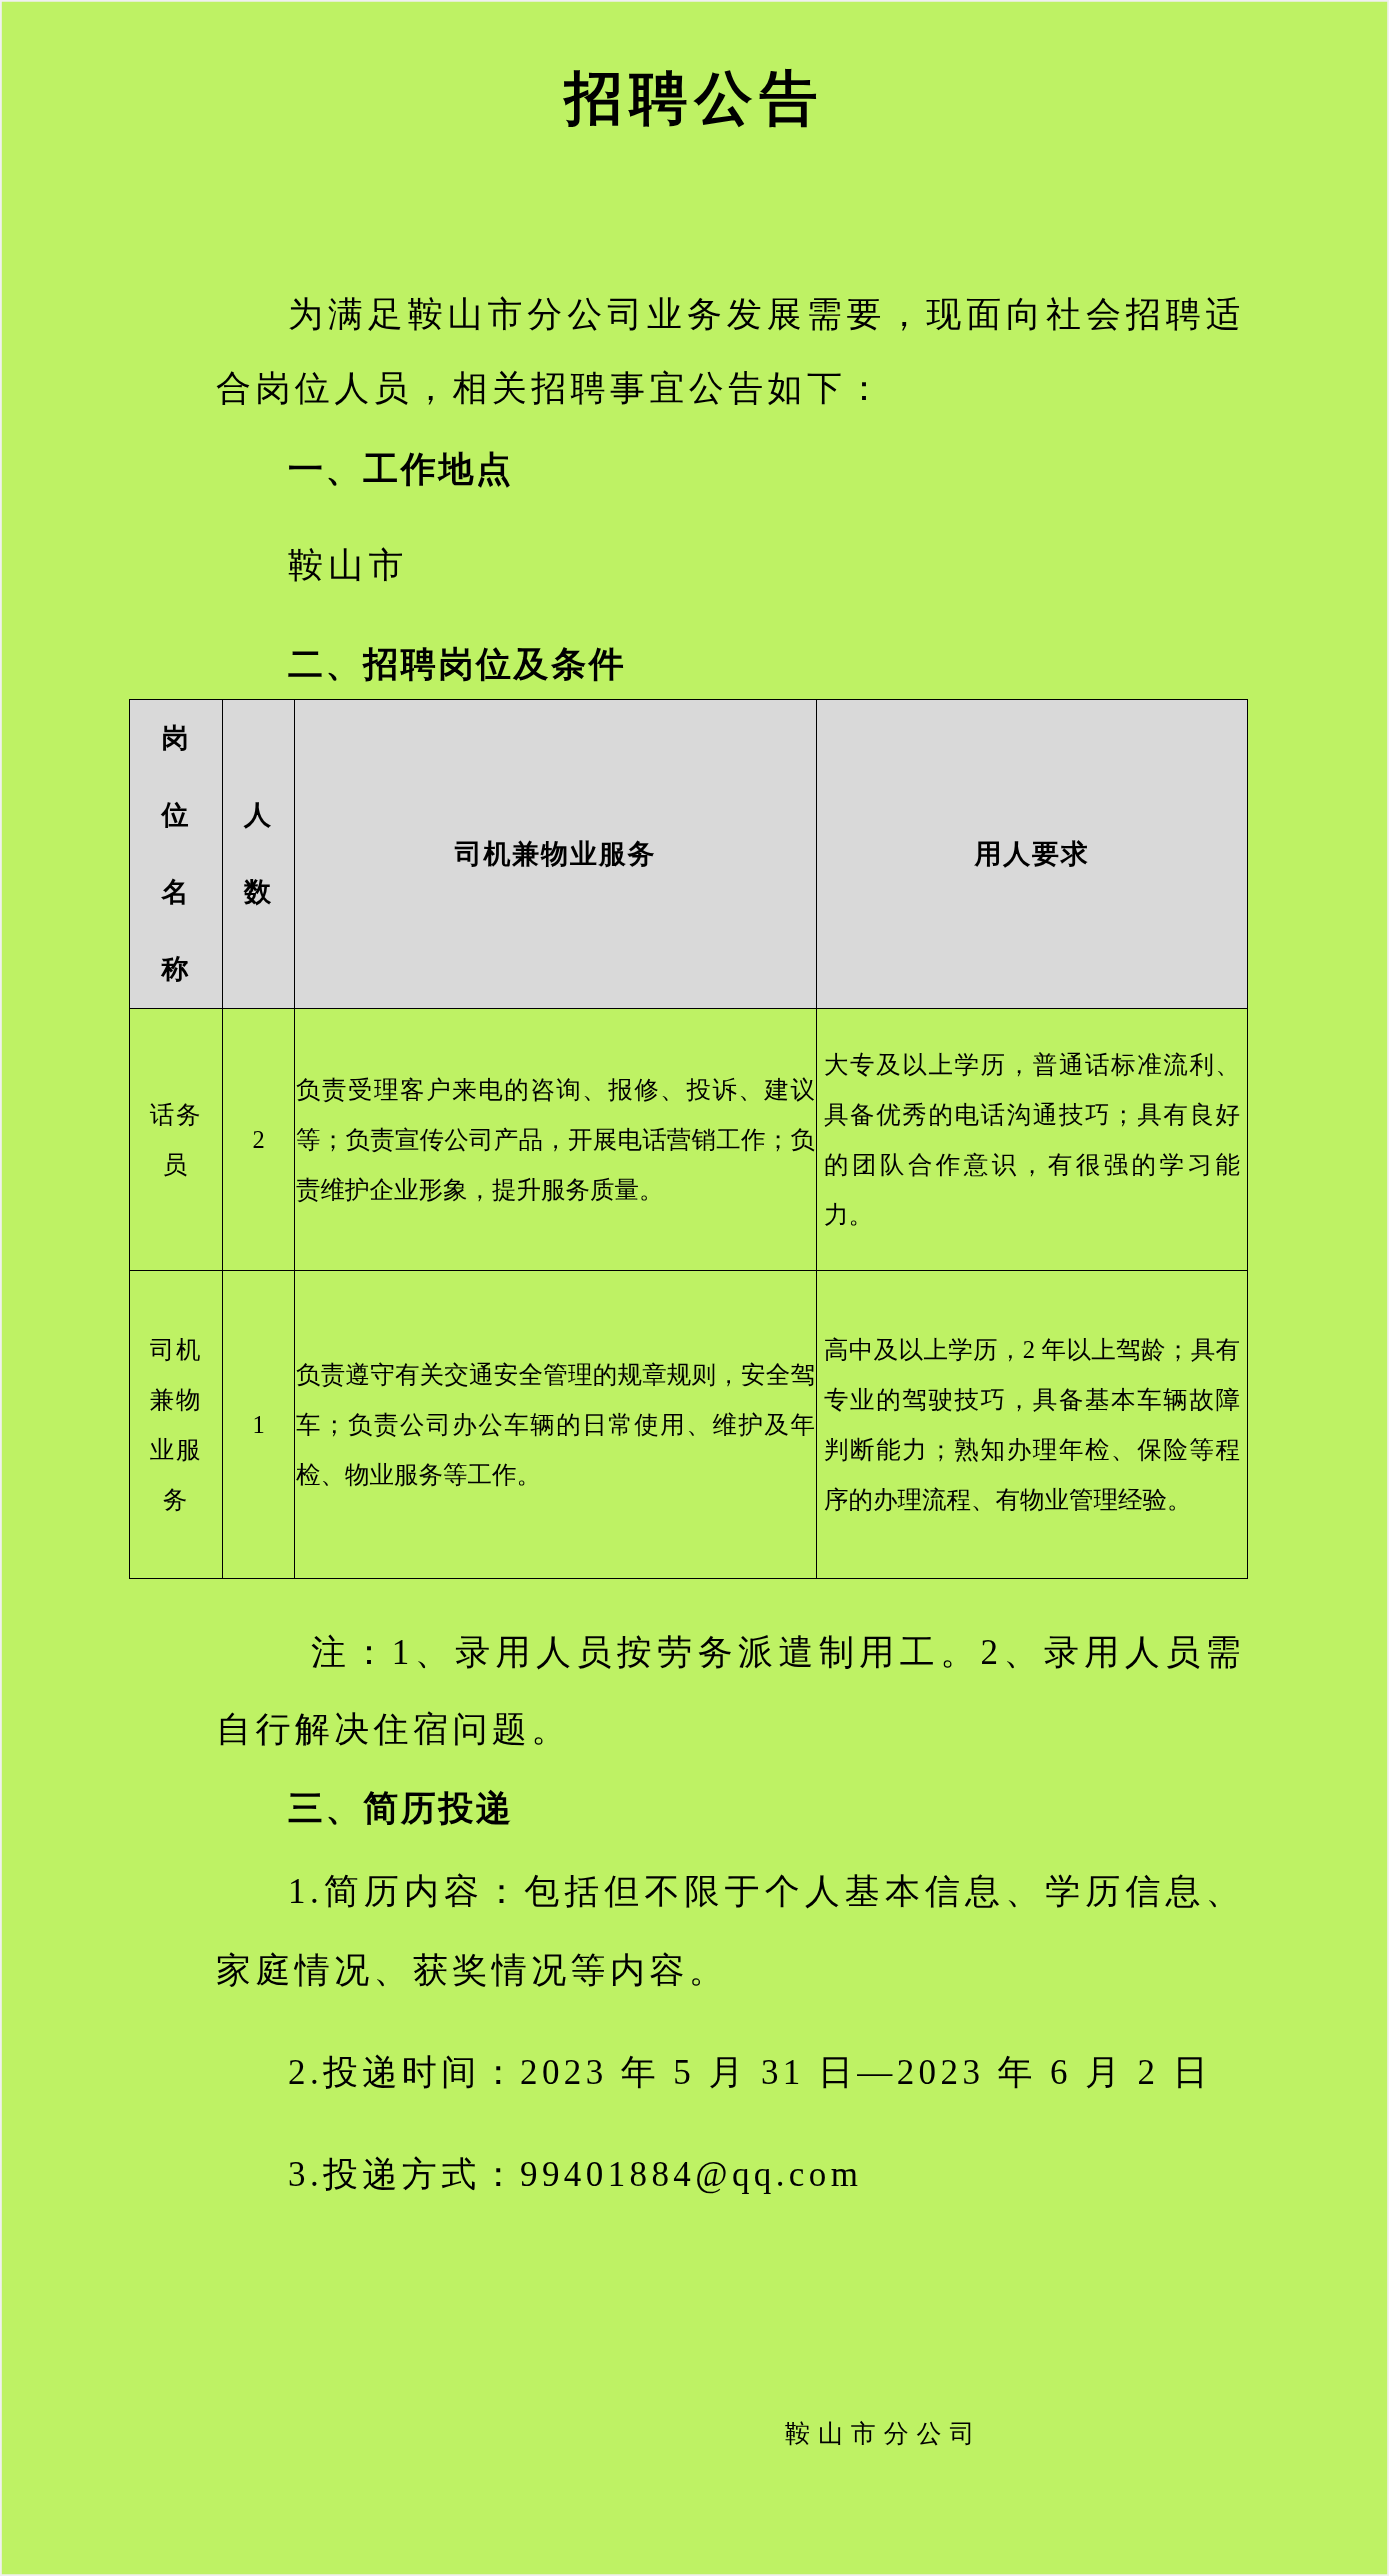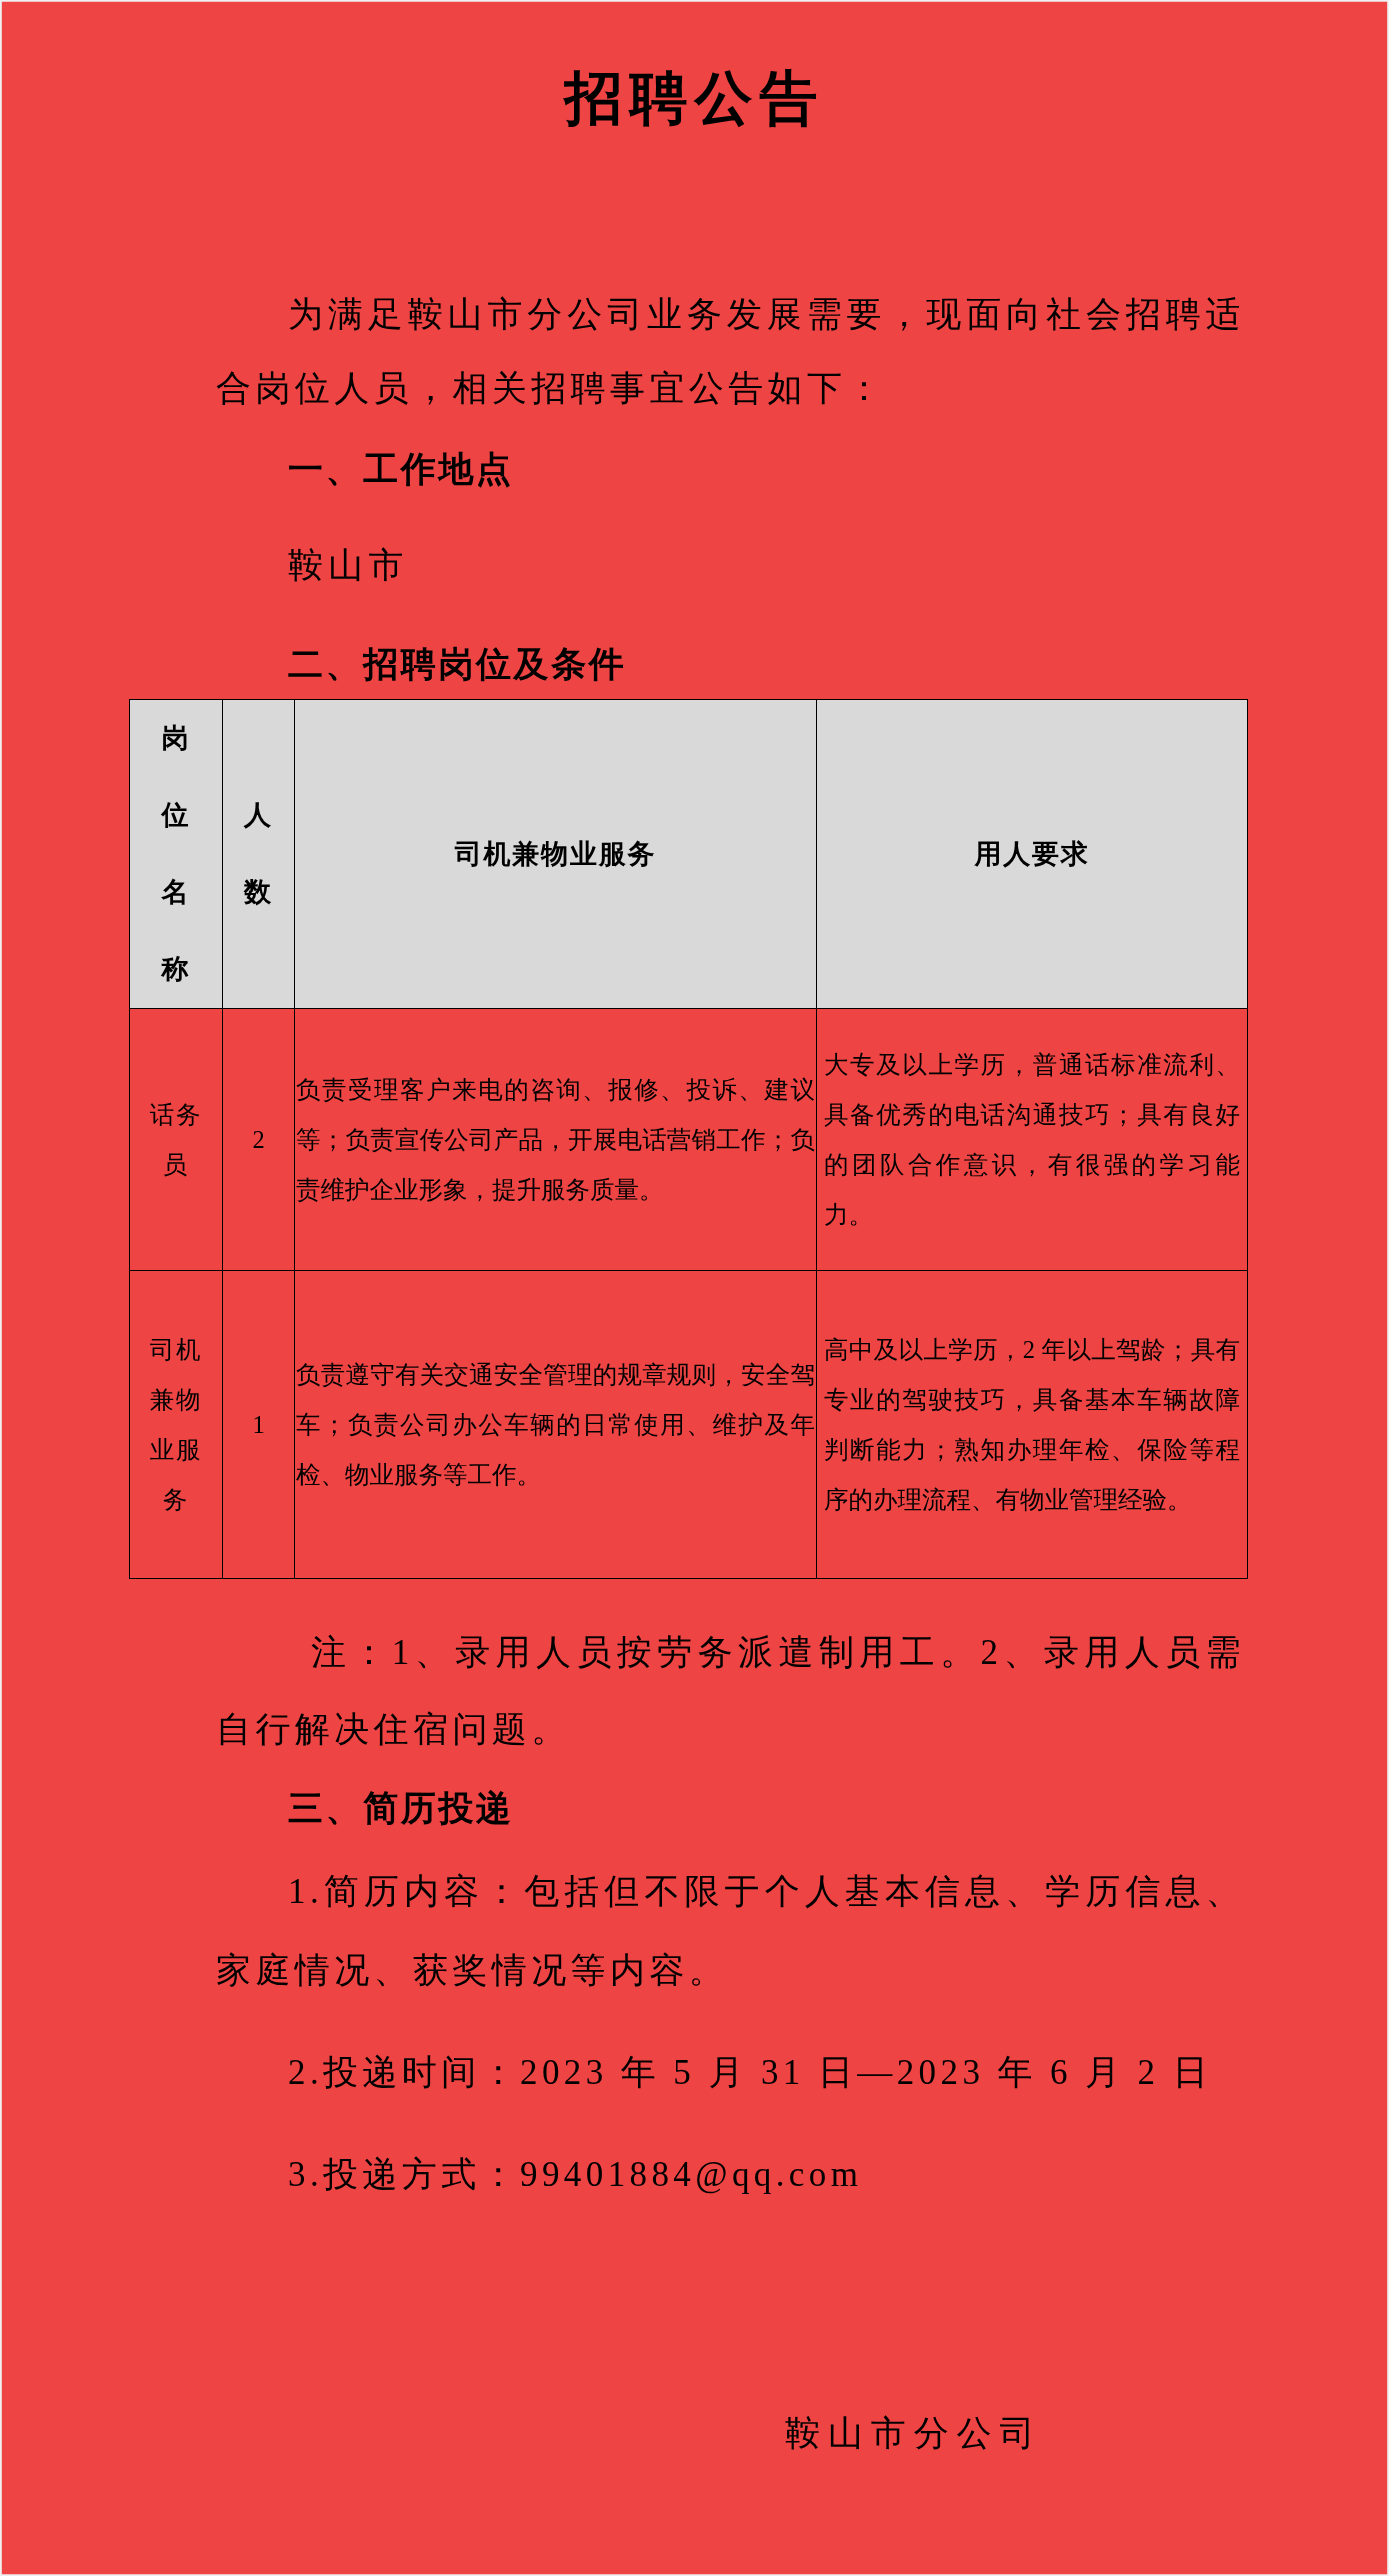--- a/index.html
+++ b/index.html
@@ -2,21 +2,21 @@
 <html style="font-size:14px"><head>
 <meta charset="utf-8">
 <style>
   * { margin: 0; padding: 0; box-sizing: border-box; }
   html, body { background: #ffffff; }
   .page {
     position: relative;
     width: 1389px;
     height: 2576px;
     margin: 0 auto;
-    background: #ef4444;
+    background: #bef264;
     color: #000000;
     font-family: "Liberation Serif", "DejaVu Serif", serif;
     box-shadow: inset 0 0 0 1.8px #f0f0f0;
     overflow: hidden;
   }
   .doc-title {
     margin-top: 68px;
     text-align: center;
     font-family: "Liberation Serif", "DejaVu Serif", serif;
     font-weight: 700;
@@ -100,21 +100,21 @@
     text-indent: 72px;
     text-align: justify;
   }
   .item-1 { margin-top: 21px; }
   .item-2 { margin-top: 23px; }
   .item-3 { margin-top: 23px; }
   .item-4 { margin-top: 19px; }
   .footer-company {
     margin-top: 200px;
     margin-left: 785px;
-    font-size: 35px;
+    font-size: 25px;
     line-height: 40px;
     letter-spacing: 7.9px;
   }
   .footer-date {
     margin-top: 63px;
     margin-left: 747px;
     font-size: 35px;
     line-height: 40px;
     letter-spacing: 2.6px;
   }

